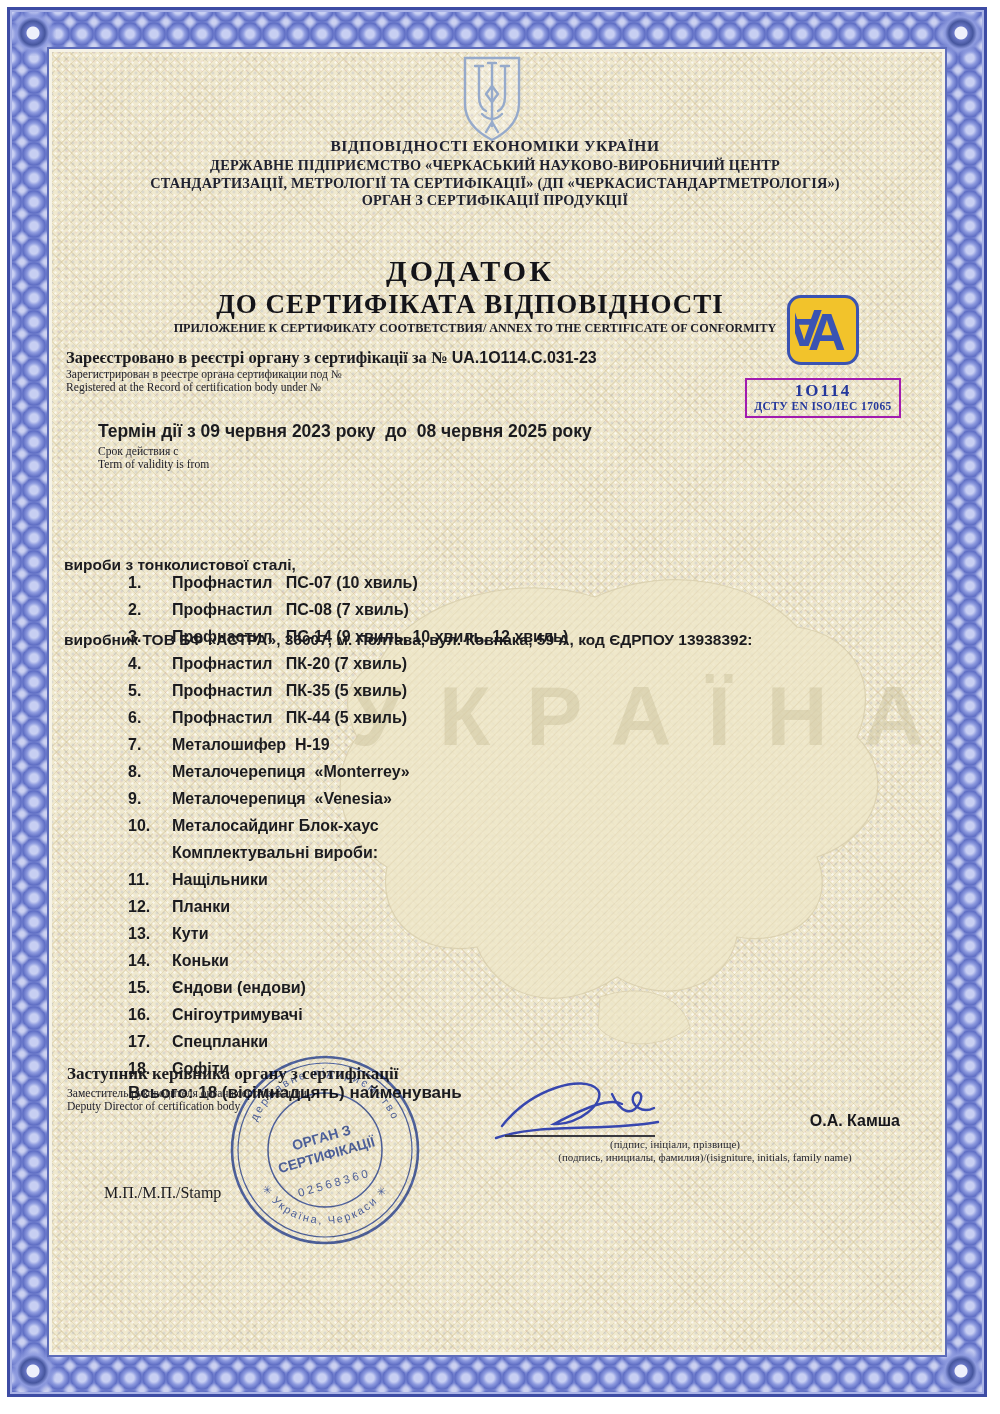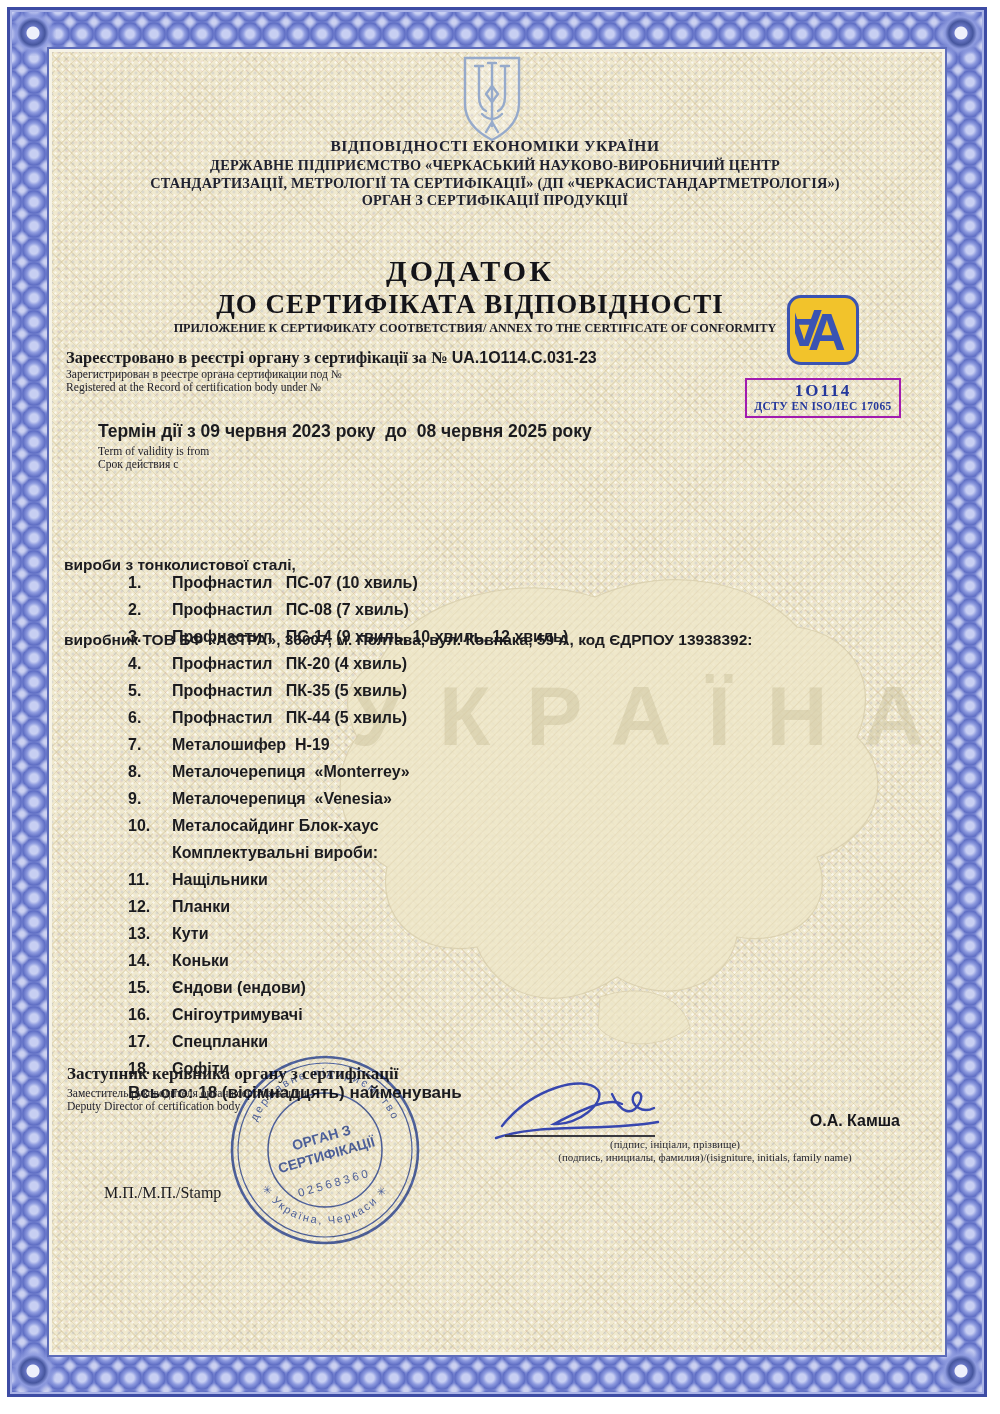--- a/index.html
+++ b/index.html
@@ -154,22 +154,22 @@
   </div>
 
   <div class="reg">
     <div class="main"><span>Зареєстровано в реєстрі органу з сертифікації за № </span><span class="num">UA.1О114.С.031-23</span></div>
     <div class="sub">Зарегистрирован в реестре органа сертификации под №</div>
     <div class="sub">Registered at the Record of certification body under №</div>
   </div>
 
   <div class="validity">
     <div class="main">Термін дії з 09 червня 2023 року  до  08 червня 2025 року</div>
+    <div class="sub">Срок действия с</div>
     <div class="sub">Term of validity is from</div>
-    <div class="sub">Срок действия с</div>
   </div>
 
   <div class="intro">
     <div>вироби з тонколистової сталі,</div>
     <div>виробник ТОВ БФ «АСТРА», 36007, м. Полтава, вул. Ковпака, 59 А, код ЄДРПОУ 13938392:</div>
   </div>
   <div class="plist">
       <div class="prow">
         <span class="pnum">1.</span>
         <span class="ptxt">Профнастил   ПС-07 (10 хвиль)</span>
@@ -177,21 +177,21 @@
       <div class="prow">
         <span class="pnum">2.</span>
         <span class="ptxt">Профнастил   ПС-08 (7 хвиль)</span>
       </div>
       <div class="prow">
         <span class="pnum">3.</span>
         <span class="ptxt">Профнастил   ПС-14 (9 хвиль, 10 хвиль, 12 хвиль)</span>
       </div>
       <div class="prow">
         <span class="pnum">4.</span>
-        <span class="ptxt">Профнастил   ПК-20 (4 хвиль)</span>
+        <span class="ptxt">Профнастил   ПК-20 (7 хвиль)</span>
       </div>
       <div class="prow">
         <span class="pnum">5.</span>
         <span class="ptxt">Профнастил   ПК-35 (5 хвиль)</span>
       </div>
       <div class="prow">
         <span class="pnum">6.</span>
         <span class="ptxt">Профнастил   ПК-44 (5 хвиль)</span>
       </div>
       <div class="prow">

